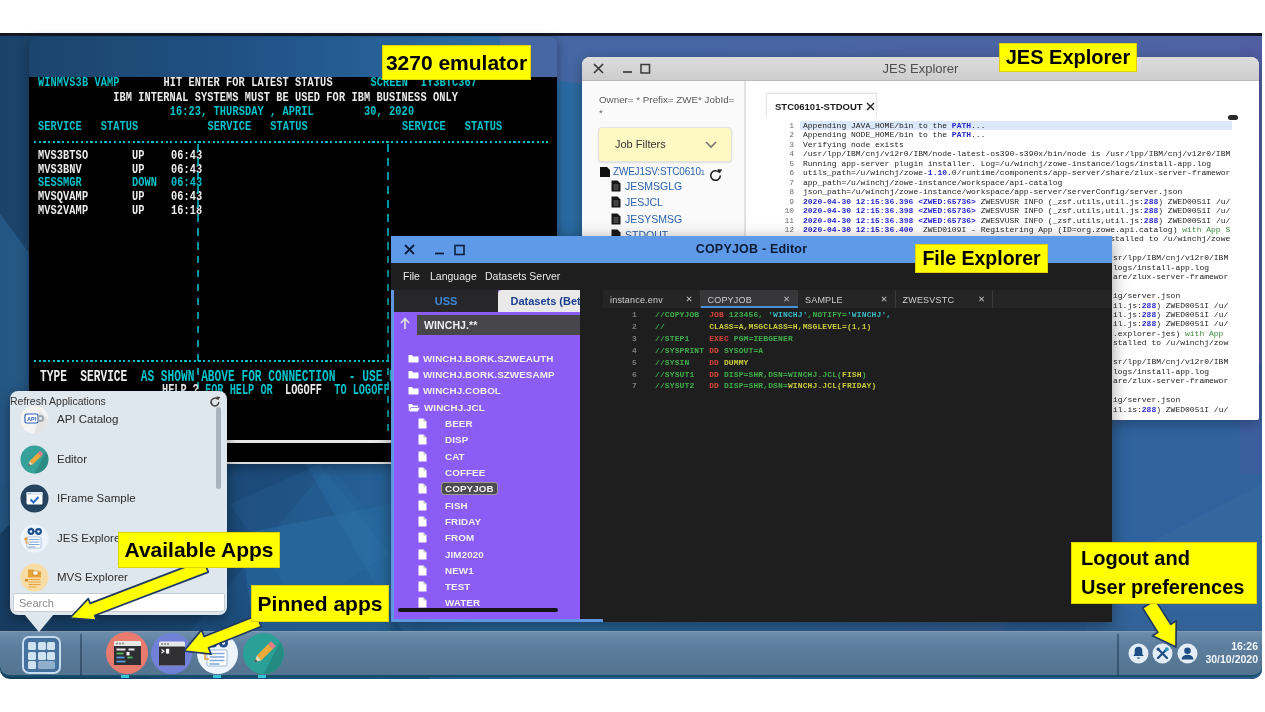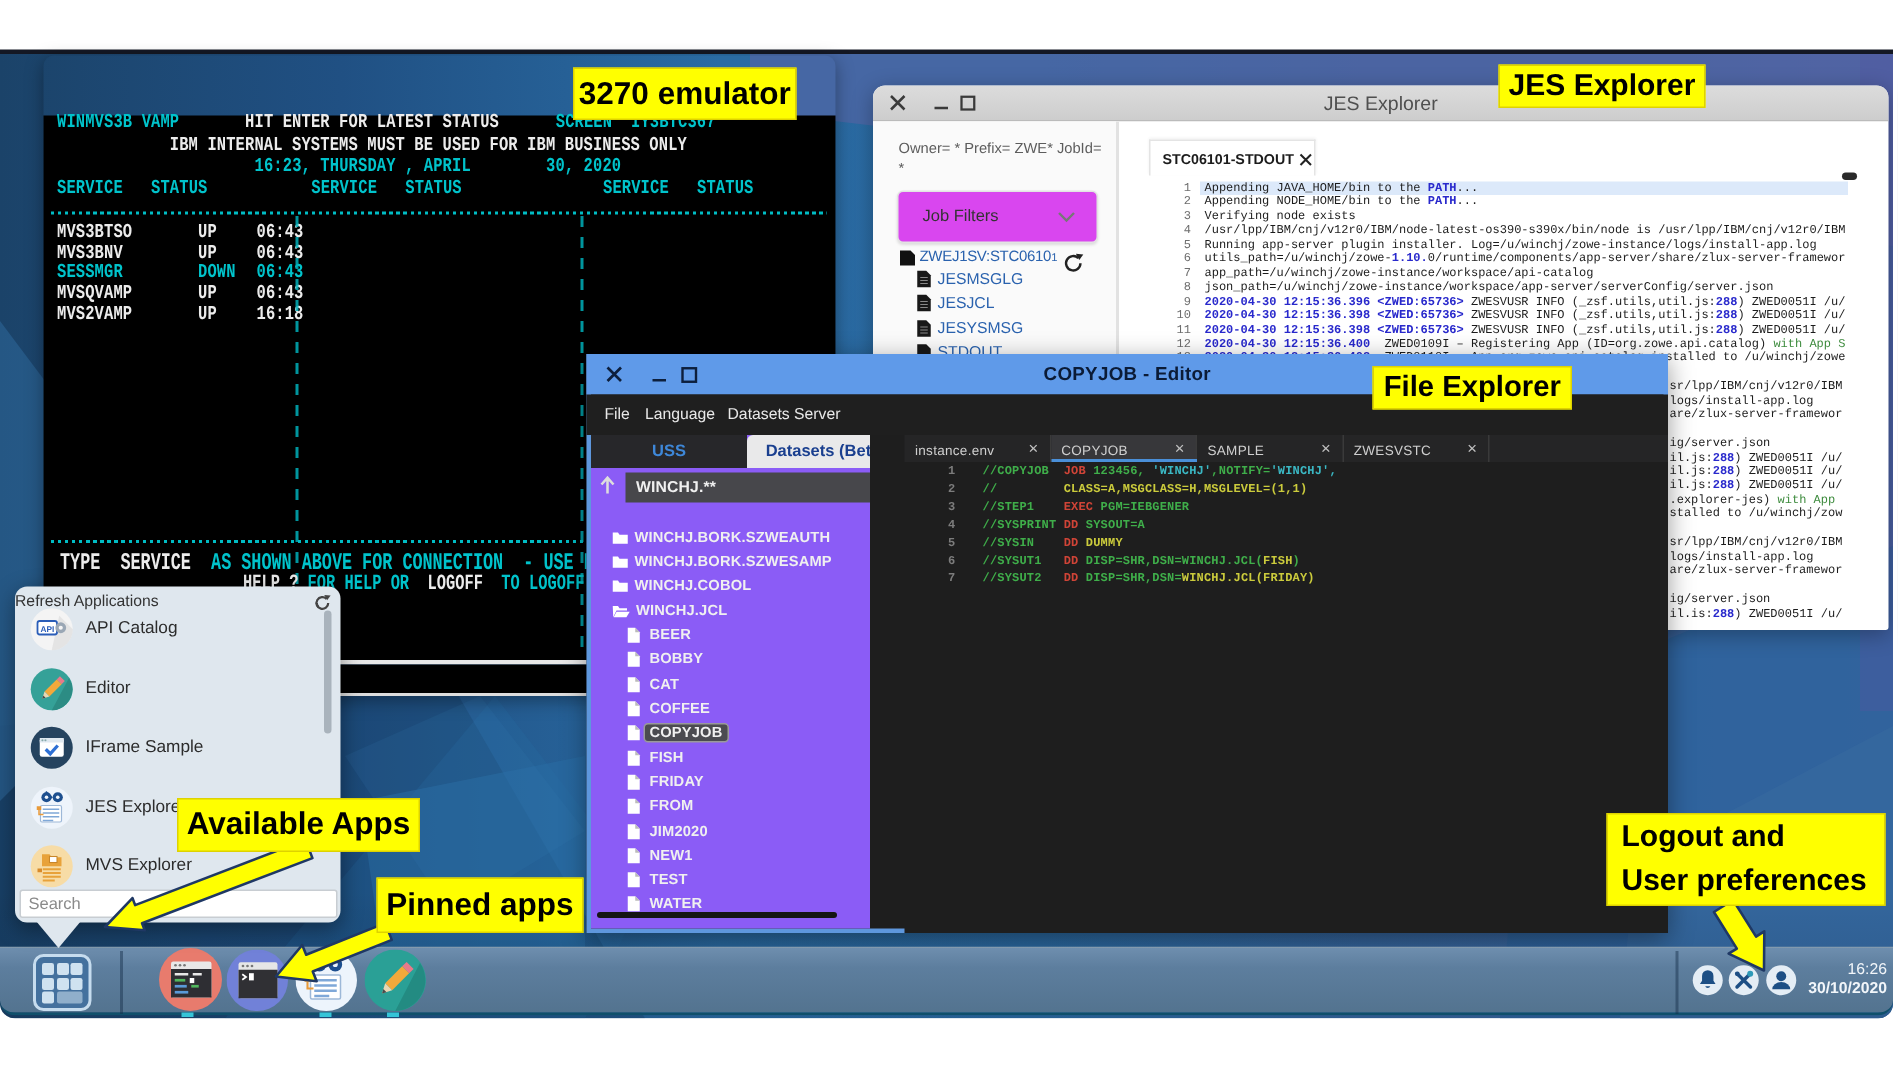--- a/index.html
+++ b/index.html
@@ -30,21 +30,21 @@
 
 #ed{left:391px;top:236px;width:721px;height:386px;z-index:6;border:3px solid #5e97dd;background:#1e1e1e;box-shadow:0 4px 16px rgba(0,0,0,.4)}
 #edbar{left:-3px;top:-3px;width:721px;height:27px;background:#5f9ae9}
 #edmenu{left:-3px;top:24px;width:721px;height:27px;background:#1f1f1f;color:#e8e8e8;font-size:10.5px}
 #edleft{left:0;top:51px;width:186px;height:329px;background:#8b5cf6;overflow:hidden}
 #edtabs{left:209px;top:51px;width:509px;height:18px;background:#252526}
 #edcode{left:209px;top:69px;width:509px;height:314px;background:#1e1e1e}
 .code{font:bold 8px/11.9px "Liberation Mono",monospace;letter-spacing:.12px;white-space:pre}
 .cg{color:#3fae4a}.cr{color:#d04437}.cyl{color:#cbcb3c}.cc{color:#3bb8c4}
 .ftr{position:absolute;left:14px;display:flex;gap:4px;align-items:center;height:12px}
-.fil{position:absolute;left:24px;display:flex;gap:6px;align-items:center;height:12px}
+.fil{position:absolute;left:24px;display:flex;gap:18px;align-items:center;height:12px}
 .etab{position:absolute;top:0;width:97.5px;height:18px;border-right:1px solid #3a3a3a;color:#cfcfcf;font-size:9px}
 .etab span{position:absolute;left:7px;top:4.5px;letter-spacing:.2px}
 .etab i{position:absolute;right:7px;top:4px;font-style:normal;font-size:8.5px;color:#c0c0c0}
 .etab.act{background:#37373a}
 .tree{font-weight:bold;font-size:9.8px;color:#f0f0f0;letter-spacing:.1px}
 
 #pop{left:10px;top:391px;width:217px;height:224px;background:#dfe7ee;border-radius:8px;z-index:8;box-shadow:0 4px 14px rgba(0,0,0,.4)}
 .pitem{font-size:11.5px;color:#2c2c2c}
 .sq{position:absolute;width:8px;height:8px;background:#cfe2f0;border-radius:1.5px}
 
@@ -131,21 +131,21 @@
   <div class="a" id="jesbar">
     <svg class="a" style="left:11px;top:6px" width="62" height="12" viewBox="0 0 62 12">
       <path d="M1 1 L10 10 M10 1 L1 10" stroke="#3a3a3a" stroke-width="1.7" fill="none"></path>
       <path d="M30 9 L39 9" stroke="#3a3a3a" stroke-width="1.7"></path>
       <rect x="48" y="1.5" width="8.5" height="8.5" fill="none" stroke="#3a3a3a" stroke-width="1.5"></rect>
     </svg>
     <div class="a" style="left:0;top:4px;width:677px;text-align:center;font-size:13px;color:#4f4f4f">JES Explorer</div>
   </div>
   <div class="a" id="jesleft">
     <div class="a" style="left:17px;top:13px;width:143px;font-size:9.8px;color:#5c5c5c;line-height:12.5px">Owner= * Prefix= ZWE* JobId=<br>*</div>
-    <div class="a" style="left:16px;top:46px;width:134px;height:35px;background:#d946ef;border:1px solid #e3e3e3;border-radius:4px;box-shadow:0 1px 2px rgba(0,0,0,.12)">
+    <div class="a" style="left:16px;top:46px;width:134px;height:35px;background:#fef9c3;border:1px solid #e3e3e3;border-radius:4px;box-shadow:0 1px 2px rgba(0,0,0,.12)">
       <div class="a" style="left:16px;top:10px;font-size:11px;color:#333">Job Filters</div>
       <svg class="a" style="left:106px;top:13px" width="12" height="8" viewBox="0 0 12 8">
           <path d="M1 1 L6 6 L11 1" stroke="#777" stroke-width="1.6" fill="none"></path>
         </svg>
     </div>
     <svg class="a" style="left:17px;top:85px" width="12" height="12" viewBox="0 0 12 12">
         <path d="M1 1 h7 l3 3 v7 h-10 z" fill="#111"></path>
       </svg>
     <div class="a" style="left:31px;top:85px;font-size:10px;color:#2a62ae;letter-spacing:-.2px">ZWEJ1SV:STC0610<span style="font-size:7.5px">1</span></div>
     <svg class="a" style="left:126px;top:87px" width="15" height="15" viewBox="0 0 15 15">
@@ -290,21 +290,21 @@
           <path d="M0.5 0.5 h5 l3 3 v7 h-8 z" fill="#fff"></path>
           <path d="M5.5 0.5 l3 3 h-3 z" fill="#bbb"></path>
         </svg>
         <span class="tree">BEER</span>
       </div>
     <div class="fil" style="top:143.9px">
         <svg width="9" height="11" viewBox="0 0 9 11">
           <path d="M0.5 0.5 h5 l3 3 v7 h-8 z" fill="#fff"></path>
           <path d="M5.5 0.5 l3 3 h-3 z" fill="#bbb"></path>
         </svg>
-        <span class="tree">BOBBY</span>
+        <span class="tree">DISP</span>
       </div>
     <div class="fil" style="top:160.2px">
         <svg width="9" height="11" viewBox="0 0 9 11">
           <path d="M0.5 0.5 h5 l3 3 v7 h-8 z" fill="#fff"></path>
           <path d="M5.5 0.5 l3 3 h-3 z" fill="#bbb"></path>
         </svg>
         <span class="tree">CAT</span>
       </div>
     <div class="fil" style="top:176.5px">
         <svg width="9" height="11" viewBox="0 0 9 11">
@@ -561,21 +561,21 @@
         <path d="M15 6 L6 15"></path>
       </g>
     <circle cx="14.8" cy="6.2" r="2" fill="#2e9ab8"></circle>
       <circle cx="6.2" cy="6.2" r="1.6" fill="#1d4f85"></circle>
   </svg>
   <svg class="a" style="left:1177px;top:11px" width="21" height="21" viewBox="0 0 21 21">
     <circle cx="10.5" cy="10.5" r="10" fill="#e4edf5"></circle>
     <circle cx="10.5" cy="7.8" r="3.3" fill="#1d4f85"></circle>
     <path d="M4.5 16.5 a6 4.8 0 0 1 12 0 z" fill="#1d4f85"></path>
   </svg>
-  <div class="a" style="left:1100px;top:8px;width:158px;text-align:right;font-size:10.5px;color:#f2f6fa;font-weight:normal">16:26</div>
+  <div class="a" style="left:1100px;top:8px;width:158px;text-align:right;font-size:10.5px;color:#f2f6fa;font-weight:bold">16:26</div>
   <div class="a" style="left:1100px;top:21px;width:158px;text-align:right;font-size:10.5px;color:#f2f6fa;font-weight:bold">30/10/2020</div>
 </div>
 
 <div class="a" style="left:1262px;top:0;width:3px;height:712px;background:#fff;z-index:30"></div>
 <svg class="a" id="ann" viewBox="0 0 1265 712">
   <g fill="#ffff00" stroke="#1f3864" stroke-width="1.7" stroke-linejoin="round">
     <polygon points="203.7,559.9 90.1,603.4 88.3,598.7 70.0,618.0 96.5,620.2 94.7,615.5 208.3,572.1"></polygon>
     <polygon points="256.8,615.4 204.1,636.5 201.5,630.0 184.0,651.0 211.1,654.2 208.5,647.7 261.2,626.6"></polygon>
     <polygon points="1142.6,608.0 1157.9,632.4 1152.4,635.8 1176.0,647.0 1176.2,620.9 1170.7,624.4 1155.4,600.0"></polygon>
   </g>

